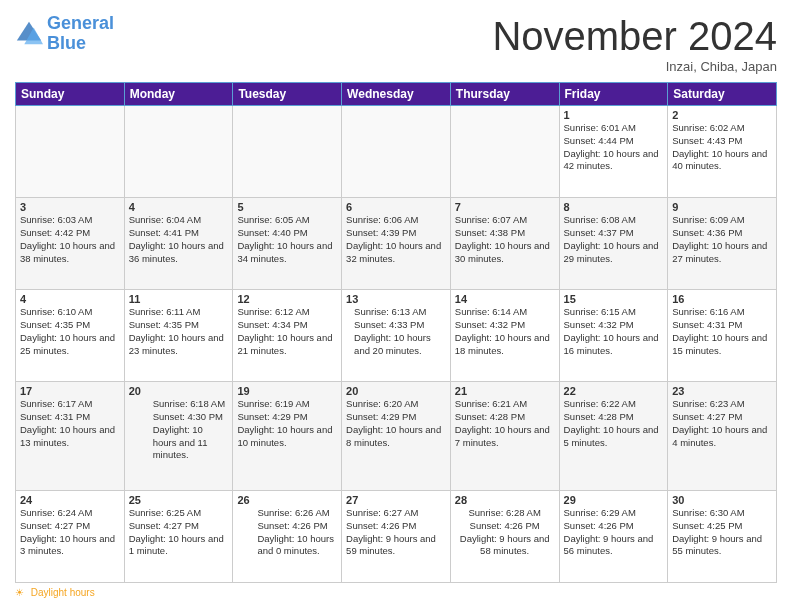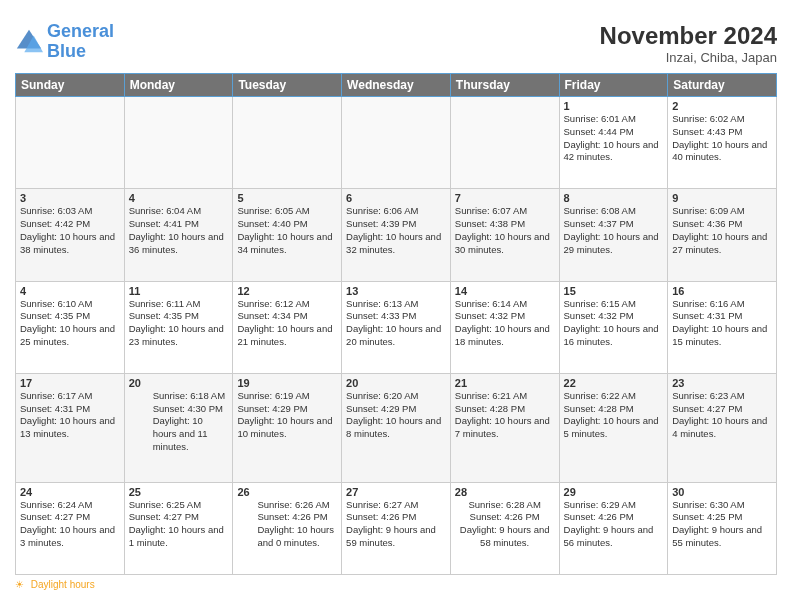--- a/index.html
+++ b/index.html
@@ -6,21 +6,21 @@
     body {
       font-family: Arial, sans-serif;
       background: #fff;
       width: 792px;
       height: 612px;
       overflow: hidden;
     }
     .page {
       width: 792px;
       height: 612px;
-      padding: 22px 15px;
+      padding: 14px 15px;
       display: flex;
       flex-direction: column;
     }
     .header {
       display: flex;
       justify-content: space-between;
       align-items: flex-start;
       margin-bottom: 8px;
     }
     .logo {
@@ -38,37 +38,37 @@
       color: #4a90d9;
     }
     .logo-icon {
       width: 28px;
       height: 28px;
     }
     .title-block {
       text-align: right;
     }
     .month-title {
-      font-size: 24px;
-      font-weight: bold;
+      font-size: 40px;
+      font-weight: normal;
       color: #333;
     }
     .location {
       font-size: 13px;
       color: #555;
     }
     .calendar {
       flex: 1;
       border: 1px solid #ccc;
       border-collapse: collapse;
       width: 100%;
       table-layout: fixed;
     }
     .calendar th {
-      background-color: #737373;
+      background-color: #4c1d95;
       color: #fff;
       font-size: 12px;
       font-weight: bold;
       padding: 4px 5px;
       border: 1px solid #5a9fd4;
       text-align: left;
     }
     .calendar td {
       border: 1px solid #ccc;
       vertical-align: top;
@@ -214,21 +214,21 @@
 Daylight: 10 hours and 23 minutes.</div>
           </td>
           <td>
             <span class="day-num">12</span>
             <div class="day-info" style="white-space: pre-line;">Sunrise: 6:12 AM
 Sunset: 4:34 PM
 Daylight: 10 hours and 21 minutes.</div>
           </td>
           <td>
             <span class="day-num">13</span>
-            <div class="day-info" style="white-space: pre-line;">Sunrise: 6:13 AM
+            <div class="day-info" style="white-space: pre-line; margin-left: 8px;">Sunrise: 6:13 AM
 Sunset: 4:33 PM
 Daylight: 10 hours and 20 minutes.</div>
           </td>
           <td>
             <span class="day-num">14</span>
             <div class="day-info" style="white-space: pre-line;">Sunrise: 6:14 AM
 Sunset: 4:32 PM
 Daylight: 10 hours and 18 minutes.</div>
           </td>
           <td>

